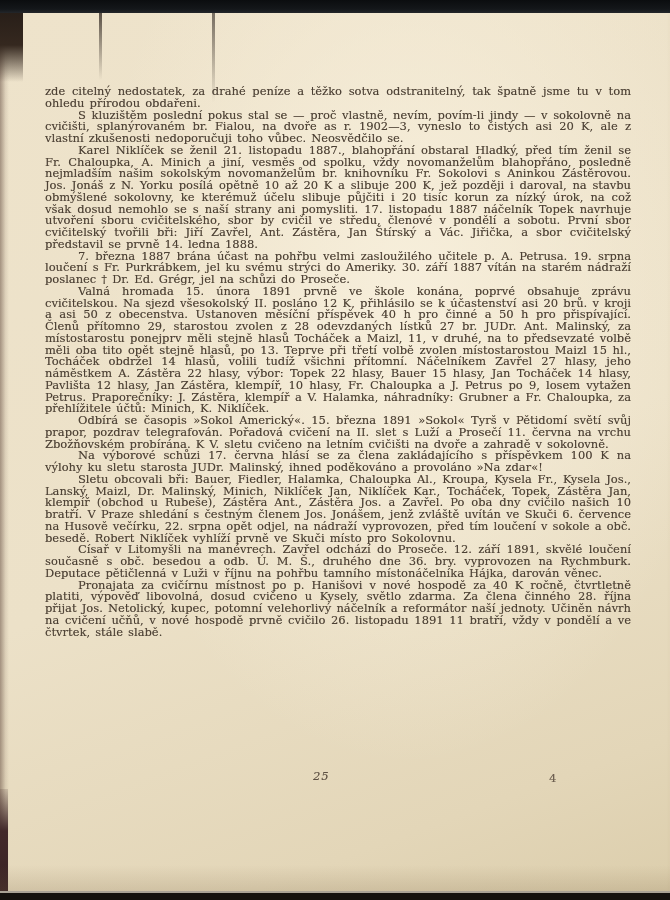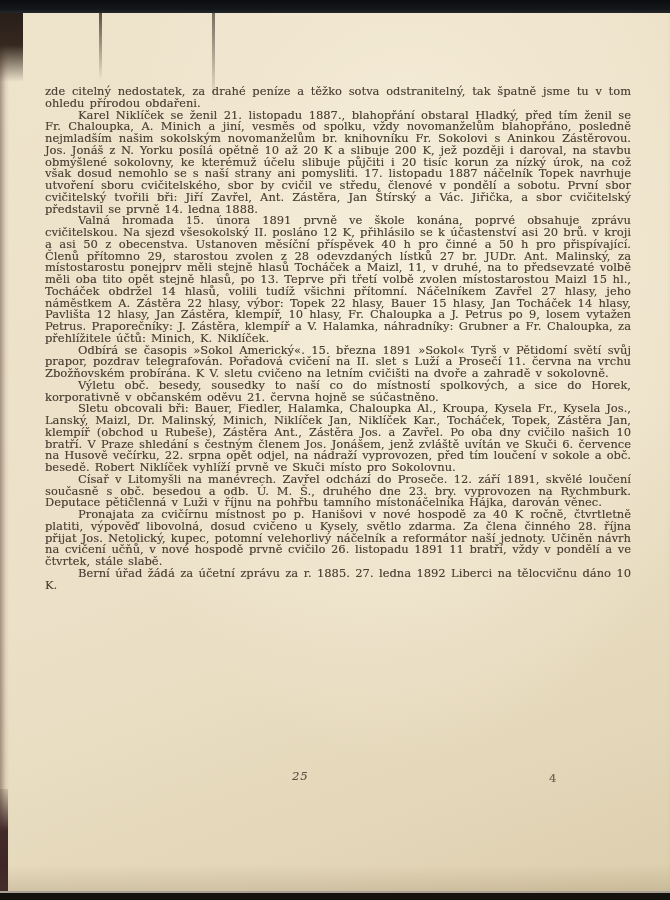--- a/index.html
+++ b/index.html
@@ -16,21 +16,21 @@
     color:#4c4034; font-size:11.4px; line-height:11.75px;
     text-align:justify; word-spacing:1.4px; letter-spacing:0.05px;
     text-shadow:0.2px 0.2px 0.35px rgba(76,64,52,0.45);
   }
   .textblock p { margin:0; text-indent:33px; }
   .textblock p.cont { text-indent:0; }
   .page-num, .sig {
     position:absolute; color:#5d5043; font-size:11.5px; letter-spacing:1px;
     text-shadow:0.2px 0.2px 0.3px rgba(93,80,67,0.4);
   }
-  .page-num { left:292px; top:769px;font-style:italic; }
+  .page-num { left:313px; top:769px;font-style:italic; }
   .sig { left:549px; top:771px; color:#6e6051; }
 
   
   .edge-left {
     position:absolute; left:0; top:0; width:9px; height:900px;
     background:linear-gradient(90deg, rgba(74,48,38,0.45), rgba(74,48,38,0.10) 60%, rgba(74,48,38,0));
   }
   .corner-tl {
     position:absolute; left:0; top:0; width:23px; height:82px;
     background:linear-gradient(180deg, #231b16 0%, #35281f 55%, rgba(53,40,31,0) 100%);
@@ -66,28 +66,29 @@
     background:#15110d; border-top:2px solid #aaa295;
   }
 </style>
 </head>
 <body>
 
 <div class="page">
 
   <div class="textblock">
     <p class="cont">zde citelný nedostatek, za drahé peníze a těžko sotva odstranitelný, tak špatně jsme tu v tom ohledu přírodou obdařeni.</p>
+    <p>S kluzištěm poslední pokus stal se — proč vlastně, nevím, povím-li jindy — v sokolovně na cvičišti, splanýrovaném br. Fialou, na dvoře as r. 1902—3, vyneslo to čistých asi 20 K, ale z vlastní zkušenosti nedoporučuji toho vůbec. Neosvědčilo se.</p>
     <p>Karel Niklíček se ženil 21. listopadu 1887., blahopřání obstaral Hladký, před tím ženil se Fr. Chaloupka, A. Minich a jiní, vesměs od spolku, vždy novomanželům blahopřáno, posledně nejmladším našim sokolským novomanželům br. knihovníku Fr. Sokolovi s Aninkou Zástěrovou. Jos. Jonáš z N. Yorku posílá opětně 10 až 20 K a slibuje 200 K, jež později i daroval, na stavbu obmýšlené sokolovny, ke kterémuž účelu slibuje půjčiti i 20 tisíc korun za nízký úrok, na což však dosud nemohlo se s naší strany ani pomysliti. 17. listopadu 1887 náčelník Topek navrhuje utvoření sboru cvičitelského, sbor by cvičil ve středu, členové v pondělí a sobotu. První sbor cvičitelský tvořili bři: Jiří Zavřel, Ant. Zástěra, Jan Štírský a Vác. Jiřička, a sbor cvičitelský představil se prvně 14. ledna 1888.</p>
+    <p>7. března 1887 brána účast na pohřbu velmi zasloužilého učitele p. A. Petrusa. 19. srpna loučení s Fr. Purkrábkem, jel ku svému strýci do Ameriky. 30. září 1887 vítán na starém nádraží poslanec † Dr. Ed. Grégr, jel na schůzi do Proseče.</p>
     <p>Valná hromada 15. února 1891 prvně ve škole konána, poprvé obsahuje zprávu cvičitelskou. Na sjezd všesokolský II. posláno 12 K, přihlásilo se k účastenství asi 20 brů. v kroji a asi 50 z obecenstva. Ustanoven měsíční příspěvek 40 h pro činné a 50 h pro přispívající. Členů přítomno 29, starostou zvolen z 28 odevzdaných lístků 27 br. JUDr. Ant. Malinský, za místostarostu ponejprv měli stejně hlasů Tocháček a Maizl, 11, v druhé, na to předsevzaté volbě měli oba tito opět stejně hlasů, po 13. Teprve při třetí volbě zvolen místostarostou Maizl 15 hl., Tocháček obdržel 14 hlasů, volili tudíž všichni přítomní. Náčelníkem Zavřel 27 hlasy, jeho náměstkem A. Zástěra 22 hlasy, výbor: Topek 22 hlasy, Bauer 15 hlasy, Jan Tocháček 14 hlasy, Pavlišta 12 hlasy, Jan Zástěra, klempíř, 10 hlasy, Fr. Chaloupka a J. Petrus po 9, losem vytažen Petrus. Praporečníky: J. Zástěra, klempíř a V. Halamka, náhradníky: Grubner a Fr. Chaloupka, za přehlížitele účtů: Minich, K. Niklíček.</p>
     <p>Odbírá se časopis »Sokol Americký«. 15. března 1891 »Sokol« Tyrš v Pětidomí světí svůj prapor, pozdrav telegrafován. Pořadová cvičení na II. slet s Luží a Prosečí 11. června na vrchu Zbožňovském probírána. K V. sletu cvičeno na letním cvičišti na dvoře a zahradě v sokolovně.</p>
-    <p>Výletu obč. besedy, sousedky to naší co do místností spolkových, a sice do Horek, korporativně v občanském oděvu 21. června hojně se súčastněno.</p>
+    <p>Na výborové schůzi 17. června hlásí se za člena zakládajícího s příspěvkem 100 K na výlohy ku sletu starosta JUDr. Malinský, ihned poděkováno a provoláno »Na zdar«!</p>
     <p>Sletu obcovali bři: Bauer, Fiedler, Halamka, Chaloupka Al., Kroupa, Kysela Fr., Kysela Jos., Lanský, Maizl, Dr. Malinský, Minich, Niklíček Jan, Niklíček Kar., Tocháček, Topek, Zástěra Jan, klempíř (obchod u Rubeše), Zástěra Ant., Zástěra Jos. a Zavřel. Po oba dny cvičilo našich 10 bratří. V Praze shledání s čestným členem Jos. Jonášem, jenž zvláště uvítán ve Skuči 6. července na Husově večírku, 22. srpna opět odjel, na nádraží vyprovozen, před tím loučení v sokole a obč. besedě. Robert Niklíček vyhlíží prvně ve Skuči místo pro Sokolovnu.</p>
-    <p>Císař v Litomyšli na manévrech. Zavřel odchází do Proseče. 12. září 1891, skvělé loučení současně s obč. besedou a odb. Ú. M. Š., druhého dne 23. bry. vyprovozen na Rychmburk. Deputace pětičlenná v Luži v říjnu na pohřbu tamního místonáčelníka Hájka, darován věnec.</p>
+    <p>Císař v Litomyšli na manévrech. Zavřel odchází do Proseče. 12. září 1891, skvělé loučení současně s obč. besedou a odb. Ú. M. Š., druhého dne 36. bry. vyprovozen na Rychmburk. Deputace pětičlenná v Luži v říjnu na pohřbu tamního místonáčelníka Hájka, darován věnec.</p>
     <p>Pronajata za cvičírnu místnost po p. Hanišovi v nové hospodě za 40 K ročně, čtvrtletně platiti, výpověď libovolná, dosud cvičeno u Kysely, světlo zdarma. Za člena činného 28. října přijat Jos. Netolický, kupec, potomní velehorlivý náčelník a reformátor naší jednoty. Učiněn návrh na cvičení učňů, v nové hospodě prvně cvičilo 26. listopadu 1891 11 bratří, vždy v pondělí a ve čtvrtek, stále slabě.</p>
-    <p>Berní úřad žádá za účetní zprávu za r. 1885. 27. ledna 1892 Liberci na tělocvičnu dáno 10 K.</p>
   </div>
 
   <div class="page-num">25</div>
   <div class="sig">4</div>
 
   <div class="edge-left"></div>
   <div class="corner-tl"></div>
   <div class="edge-left-bottom"></div>
   <div class="crease-a"></div>
   <div class="crease-b"></div>

